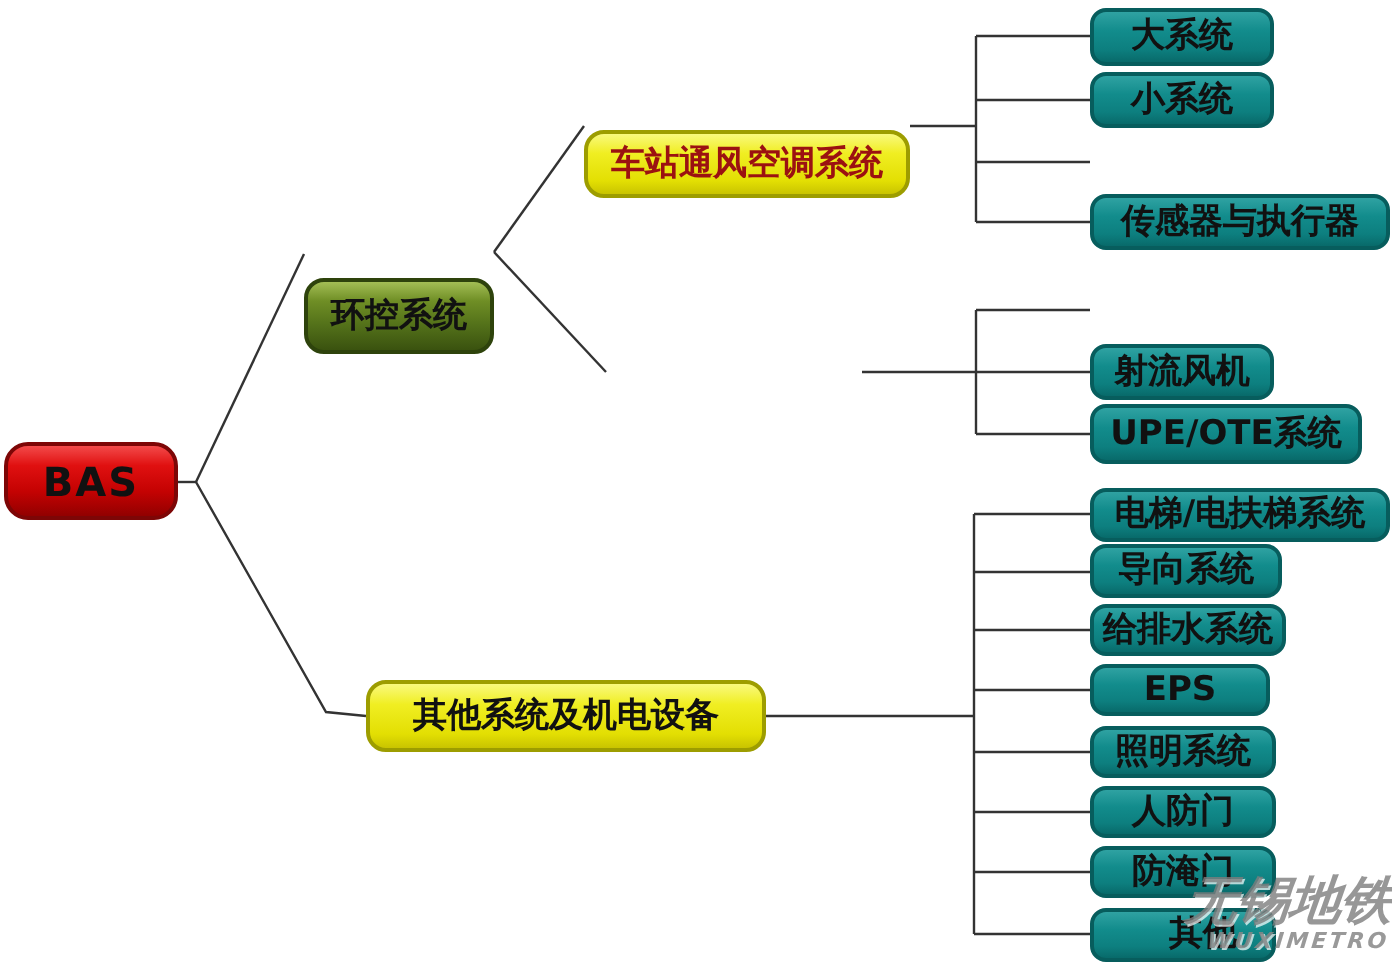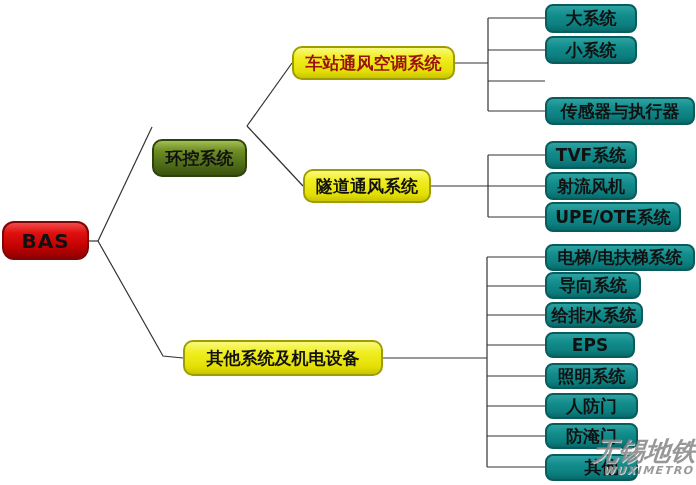--- a/index.html
+++ b/index.html
@@ -18,21 +18,21 @@
     border:2px solid #7d0606;border-radius:12px;font-size:20px;letter-spacing:1px;
   }
   .olive{
     background:linear-gradient(180deg,#a3be55 0%,#6f8e25 28%,#54721a 62%,#3a520f 100%);
     border:2px solid #2e430c;border-radius:10px;font-size:17px;
   }
   .yellow{
     background:linear-gradient(180deg,#f9f97d 0%,#f0ee22 32%,#e3df03 78%,#c9c400 100%);
     border:2px solid #9d9d00;border-radius:10px;font-size:17px;
   }
-  .redtext{color:#9b1111;}
+  .redtext{color:#9b1111;margin-top:19px;}
   .teal{
     background:linear-gradient(180deg,#2fa2a2 0%,#128c8c 38%,#0d7f7f 75%,#086a6a 100%);
     border:2px solid #075d5d;border-radius:8px;font-size:17px;
   }
   .watermark{
     position:absolute;left:586px;top:438px;width:110px;z-index:5;
     color:rgba(125,125,125,0.8);font-weight:bold;font-style:italic;
     transform:skewX(-6deg);text-align:right;pointer-events:none;line-height:1;
   }
   .watermark .cn{font-size:26px;letter-spacing:0px;text-shadow:1px 1px 0 rgba(255,255,255,0.7);}
@@ -79,27 +79,25 @@
       <path d="M487 467 L545 467"></path>
     </g>
   </svg>
 
   <div class="box red" style="left:2px;top:221px;width:87px;height:39px;">BAS</div>
 
   <div class="box olive" style="left:152px;top:107px;width:95px;height:38px;margin-top:32px;">环控系统</div>
   <div class="box yellow" style="left:183px;top:340px;width:200px;height:36px;">其他系统及机电设备</div>
 
   <div class="box yellow redtext" style="left:292px;top:46px;width:163px;height:34px;">车站通风空调系统</div>
-  <div class="box yellow" style="left:303px;top:169px;width:128px;height:34px;">隧道通风系统</div>
 
   <div class="box teal" style="left:545px;top:4px;width:92px;height:29px;">大系统</div>
   <div class="box teal" style="left:545px;top:36px;width:92px;height:28px;">小系统</div>
   <div class="box teal" style="left:545px;top:97px;width:150px;height:28px;">传感器与执行器</div>
 
-  <div class="box teal" style="left:545px;top:141px;width:92px;height:28px;">TVF系统</div>
   <div class="box teal" style="left:545px;top:172px;width:92px;height:28px;">射流风机</div>
   <div class="box teal" style="left:545px;top:202px;width:136px;height:30px;">UPE/OTE系统</div>
 
   <div class="box teal" style="left:545px;top:244px;width:150px;height:27px;">电梯/电扶梯系统</div>
   <div class="box teal" style="left:545px;top:272px;width:96px;height:27px;">导向系统</div>
   <div class="box teal" style="left:545px;top:302px;width:98px;height:26px;">给排水系统</div>
   <div class="box teal" style="left:545px;top:332px;width:90px;height:26px;">EPS</div>
   <div class="box teal" style="left:545px;top:363px;width:93px;height:26px;">照明系统</div>
   <div class="box teal" style="left:545px;top:393px;width:93px;height:26px;">人防门</div>
   <div class="box teal" style="left:545px;top:423px;width:93px;height:26px;">防淹门</div>

